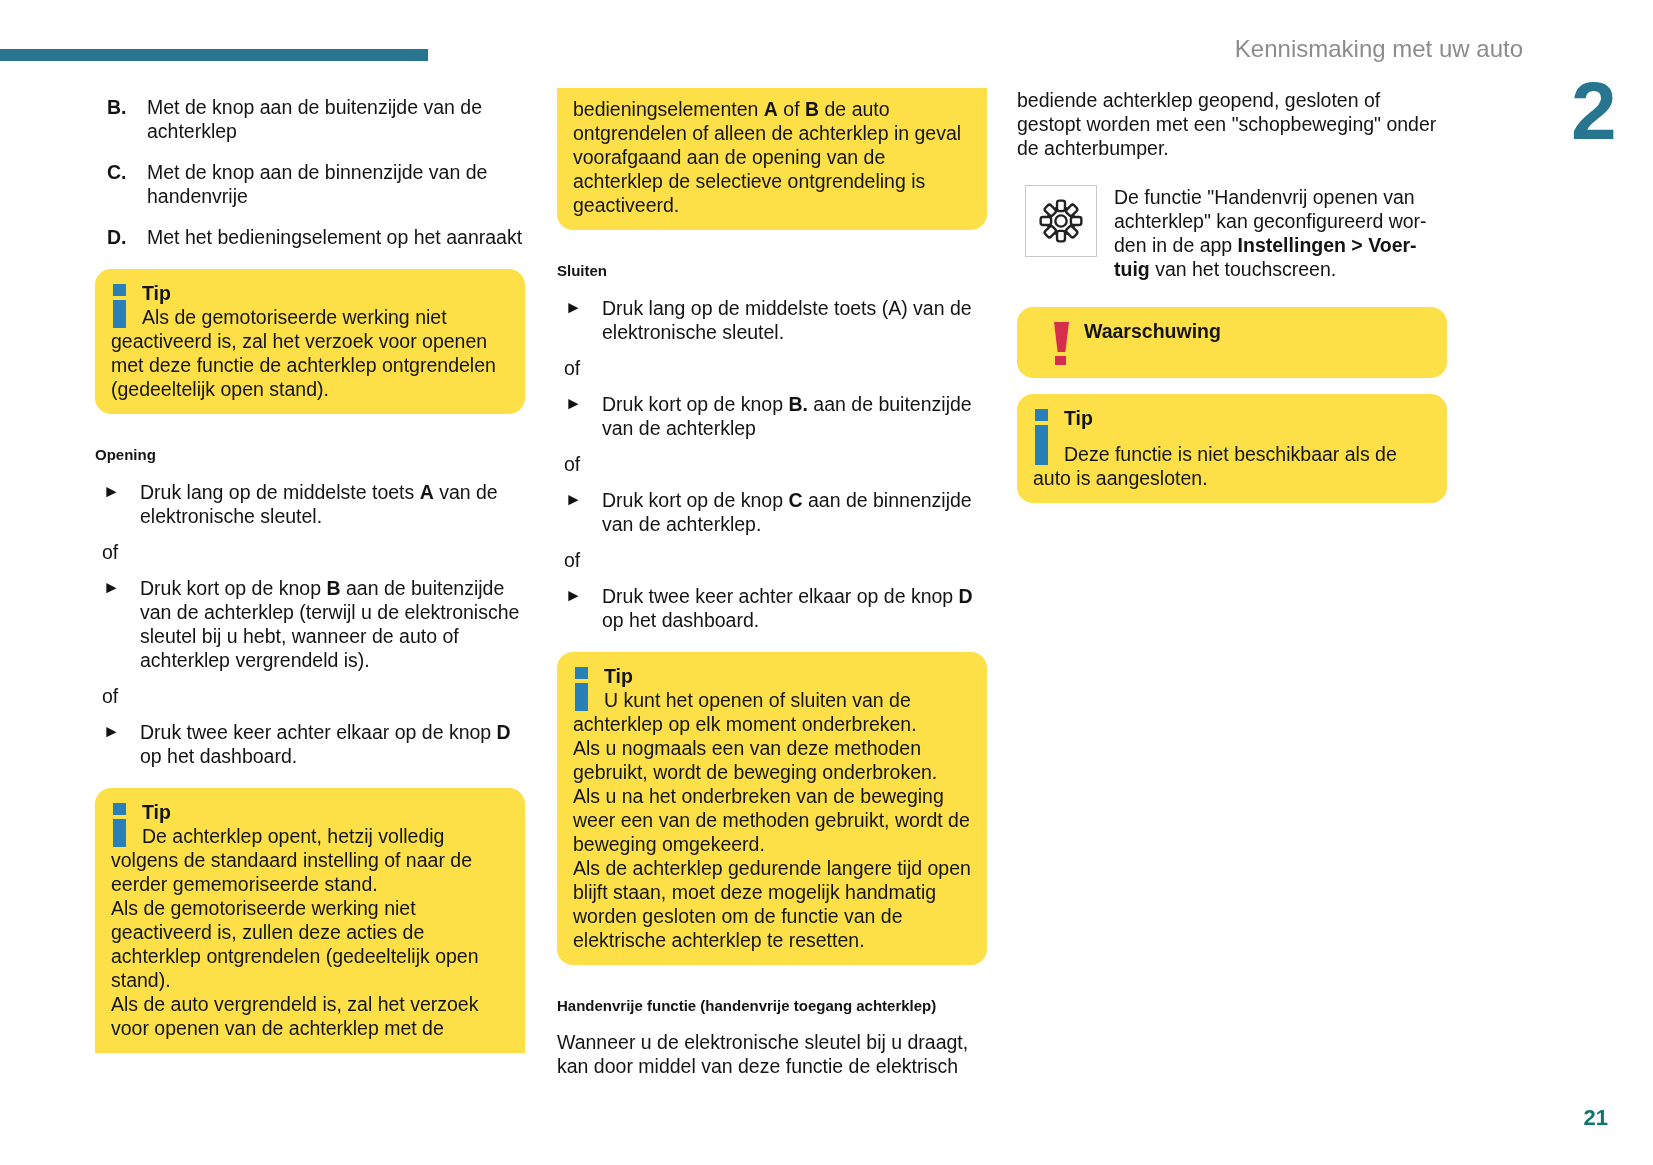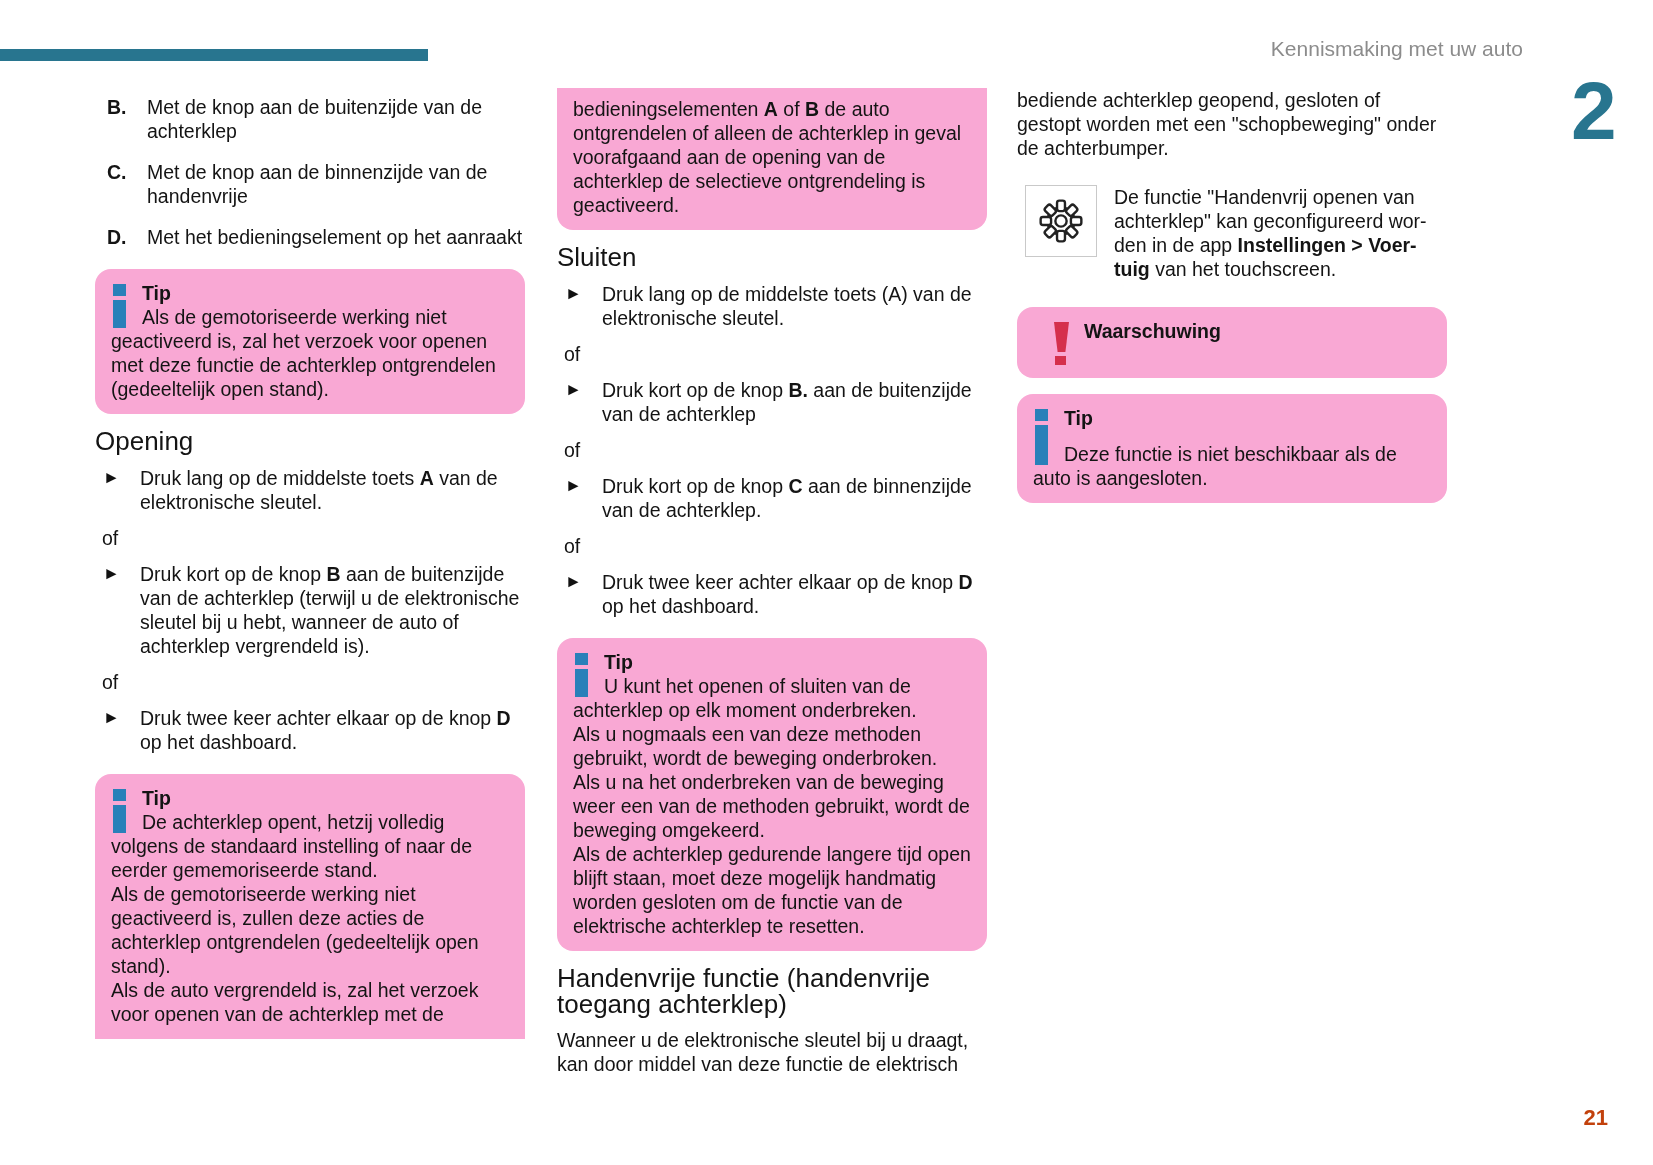--- a/index.html
+++ b/index.html
@@ -3,37 +3,37 @@
 <meta charset="utf-8">
 <style>
   html,body{margin:0;padding:0;background:#fff;}
   body{
     width:1653px;height:1165px;position:relative;overflow:hidden;
     font-family:"Liberation Sans","DejaVu Sans",sans-serif;
     color:#141414;font-size:19.5px;line-height:24px;
     -webkit-font-smoothing:antialiased;
   }
   .topbar{position:absolute;left:0;top:49px;width:428px;height:12px;background:#28758f;}
-  .header-title{position:absolute;top:37px;right:130px;font-size:21px;color:#8c8c8c;}
+  .header-title{position:absolute;top:37px;right:130px;font-size:24px;color:#8c8c8c;}
   .chapter-num{position:absolute;left:1571px;top:70px;font-size:82px;line-height:1;
     font-weight:700;color:#28758f;letter-spacing:-2px;}
-  .page-num{position:absolute;right:45px;top:1106px;font-size:22px;font-weight:700;color:#c2410c;}
+  .page-num{position:absolute;right:45px;top:1106px;font-size:22px;font-weight:700;color:#0f766e;}
 
   .col{position:absolute;width:430px;}
   .col-left{left:95px;top:95px;height:1000px;overflow:hidden;}
   .col-mid{left:557px;top:88px;}
   .col-right{left:1017px;top:88px;}
 
   
   .kv-item{display:flex;margin:0 0 17px 12px;}
   .kv-label{flex:none;width:40px;font-weight:700;}
   .kv-text{flex:1;}
 
   
-  .note{background:#f9a8d4;border-radius:16px;padding:12px 14px 13px 16px;margin:20px 0 14px 0;}
+  .note{background:#fde047;border-radius:16px;padding:12px 14px 13px 16px;margin:20px 0 14px 0;}
   .note::after{content:"";display:block;clear:both;}
   .note.cut-bottom{border-radius:16px 16px 0 0;margin-bottom:0;}
   .note.cut-top{border-radius:0 0 16px 16px;margin-top:0;padding-top:9px;}
   .note-title{font-weight:700;}
   .note-subtitle{font-weight:700;margin-top:8px;}
   .note-body{white-space:pre-line;}
   .note-body.spaced{margin-top:12px;}
 
   
   .icon-i{float:left;width:13px;margin:3px 16px 0 2px;}
@@ -47,21 +47,21 @@
   .icon-ex .seg{display:block;background:#d52f4c;}
   .icon-ex .ex-bar{width:15px;height:30px;clip-path:polygon(0 0,100% 0,76% 100%,24% 100%);}
   .icon-ex .ex-dot{width:11px;height:9px;margin:4px auto 0 1px;}
 
   
   .bullet{display:flex;margin:12px 0 12px 8px;}
   .tri{flex:none;width:37px;font-size:17px;line-height:24px;color:#111;}
   .btext{flex:1;}
   .of{margin:11px 0 11px 7px;}
 
-  h2{font-size:26px;line-height:26px;font-weight:400;margin:14px 0 11px 0;}
+  h2{font-size:15px;line-height:26px;font-weight:700;margin:28px 0 11px 0;}
   .para{margin:0 0 6px 0;}
 
   
   .cfg-row{display:flex;gap:17px;margin:25px 0 0 8px;}
   .gearbox{flex:none;width:70px;height:70px;border:1px solid #c9c9c9;background:#fff;
     display:flex;align-items:center;justify-content:center;}
   .cfg-text{flex:1;}
 </style>
 </head>
 <body>

